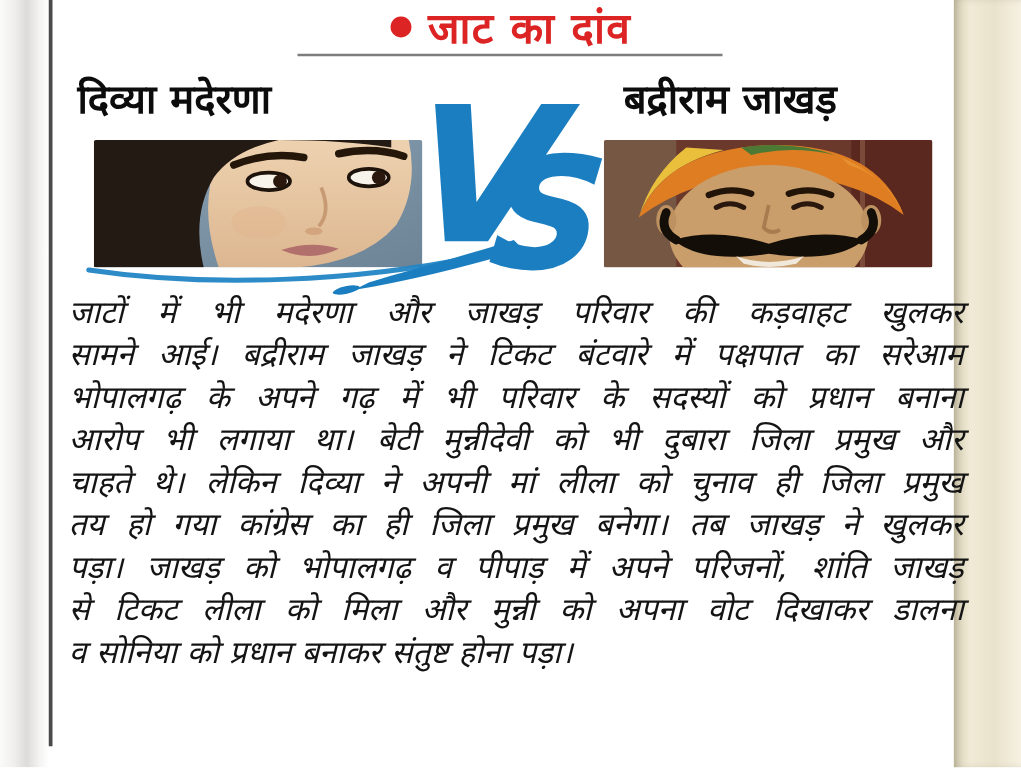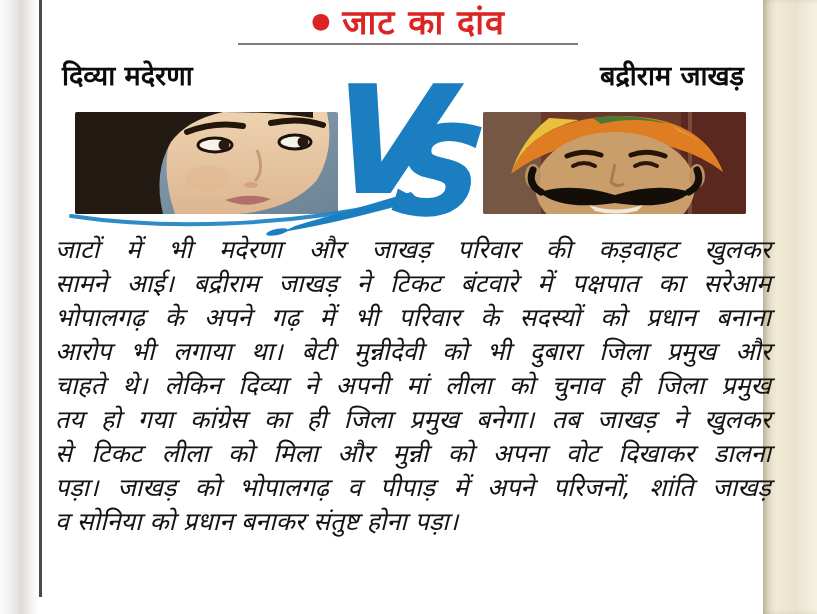--- a/index.html
+++ b/index.html
@@ -29,25 +29,25 @@
     color:#dd2424; font-weight:bold;
   }
   .title-bullet { font-size:22px; line-height:22px; }
   .title-text { font-size:34px; letter-spacing:1px; white-space:nowrap; }
   .title-underline {
     position:absolute; left:238px; top:43px; width:340px; height:2px;
     background:#7d7d7d;
   }
   
   .name {
-    position:absolute; top:56px; font-size:27px; font-weight:bold;
+    position:absolute; top:56px; font-size:32px; font-weight:bold;
     color:#0c0c0c; white-space:nowrap;
   }
   .name-left  { left:62px; }
-  .name-right { left:473px; width:271px; text-align:right; }
+  .name-right { left:499px; width:271px; }
   
   .photo {
     position:absolute; top:112px; width:263px; height:102px;
     border-radius:2px; overflow:hidden;
   }
   .photo-left  { left:75px; }
   .photo-right { left:483px; }
   .photo svg { display:block; }
   
   .vs-overlay {
@@ -165,18 +165,18 @@
     </svg>
   </div>
 
   <div class="article">
     <span class="line">जाटों में भी मदेरणा और जाखड़ परिवार की कड़वाहट खुलकर</span>
     <span class="line">सामने आई। बद्रीराम जाखड़ ने टिकट बंटवारे में पक्षपात का सरेआम</span>
     <span class="line">भोपालगढ़ के अपने गढ़ में भी परिवार के सदस्यों को प्रधान बनाना</span>
     <span class="line">आरोप भी लगाया था। बेटी मुन्नीदेवी को भी दुबारा जिला प्रमुख और</span>
     <span class="line">चाहते थे। लेकिन दिव्या ने अपनी मां लीला को चुनाव ही जिला प्रमुख</span>
     <span class="line">तय हो गया कांग्रेस का ही जिला प्रमुख बनेगा। तब जाखड़ ने खुलकर</span>
+    <span class="line">पड़ा। जाखड़ को भोपालगढ़ व पीपाड़ में अपने परिजनों, शांति जाखड़</span>
     <span class="line">से टिकट लीला को मिला और मुन्नी को अपना वोट दिखाकर डालना</span>
-    <span class="line">पड़ा। जाखड़ को भोपालगढ़ व पीपाड़ में अपने परिजनों, शांति जाखड़</span>
     <span class="line last">व सोनिया को प्रधान बनाकर संतुष्ट होना पड़ा।</span>
   </div>
 
 </div>
 
 </body></html>

